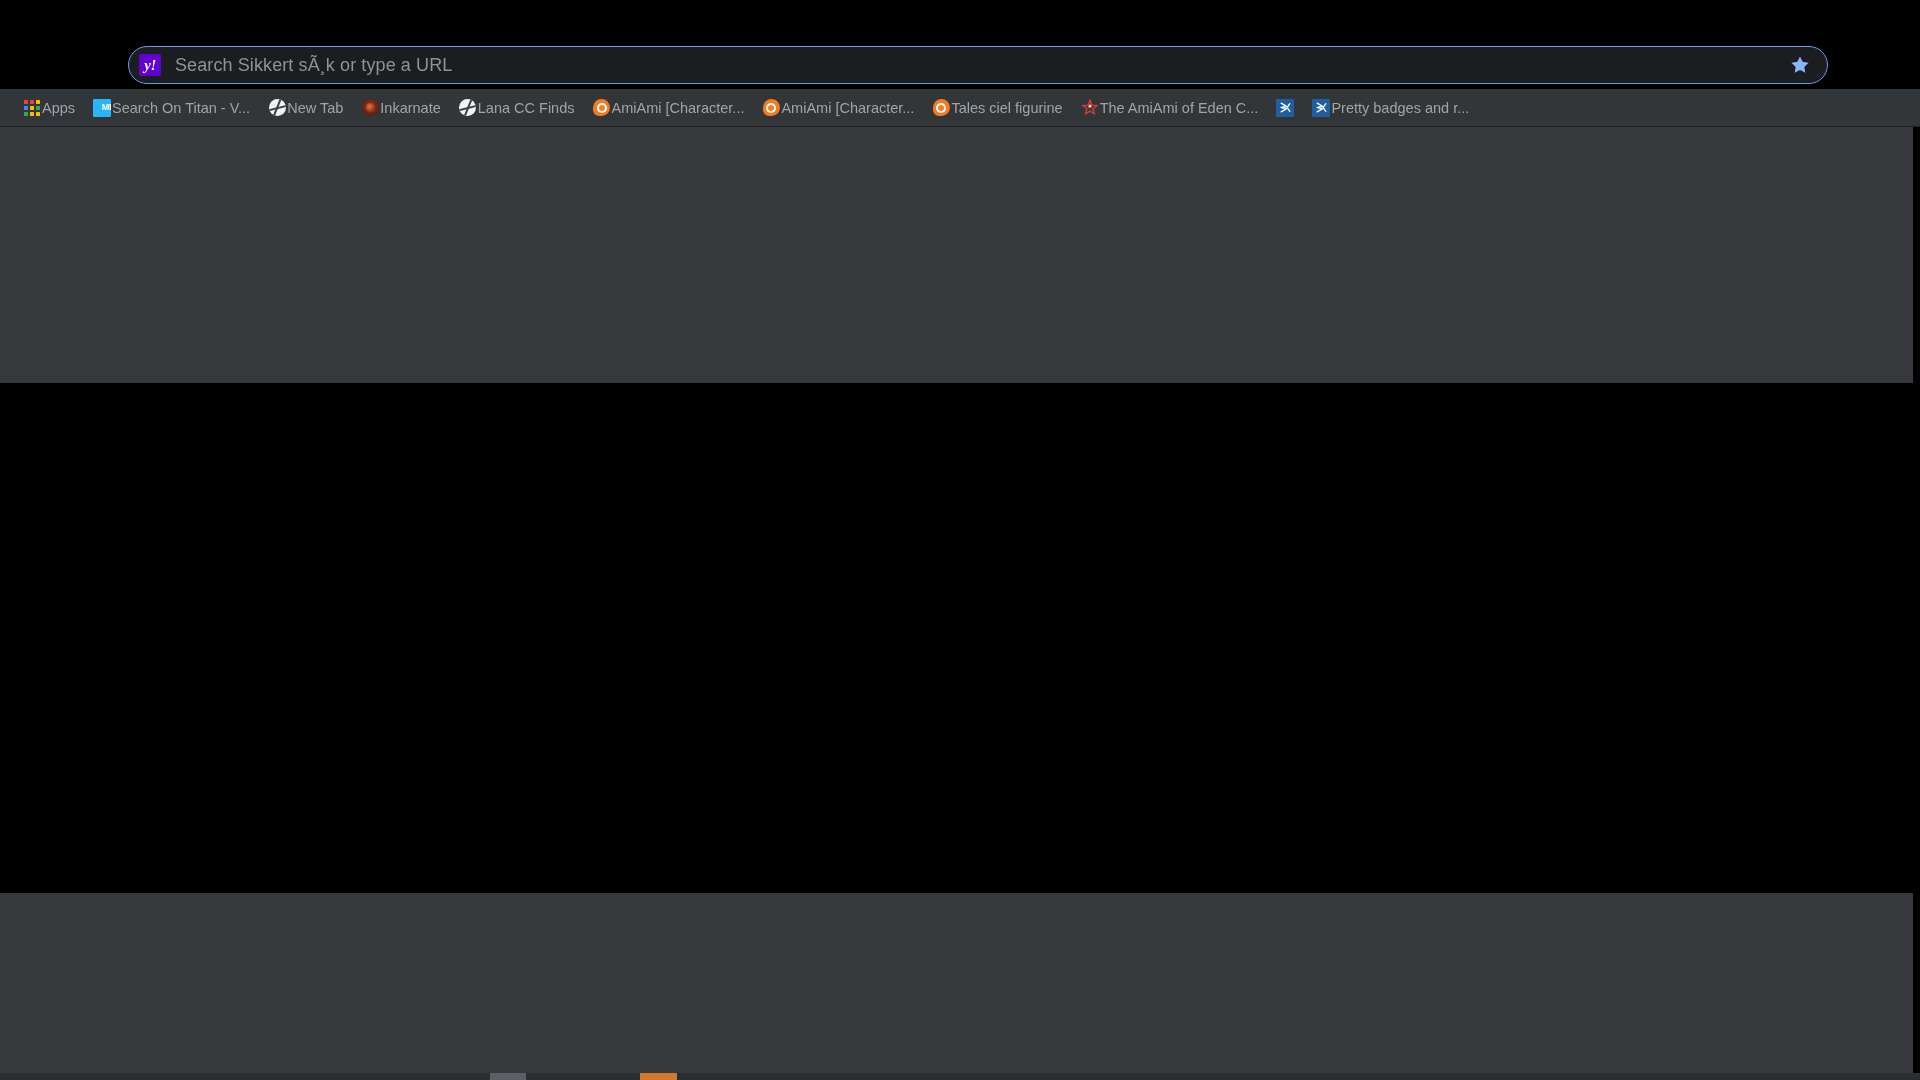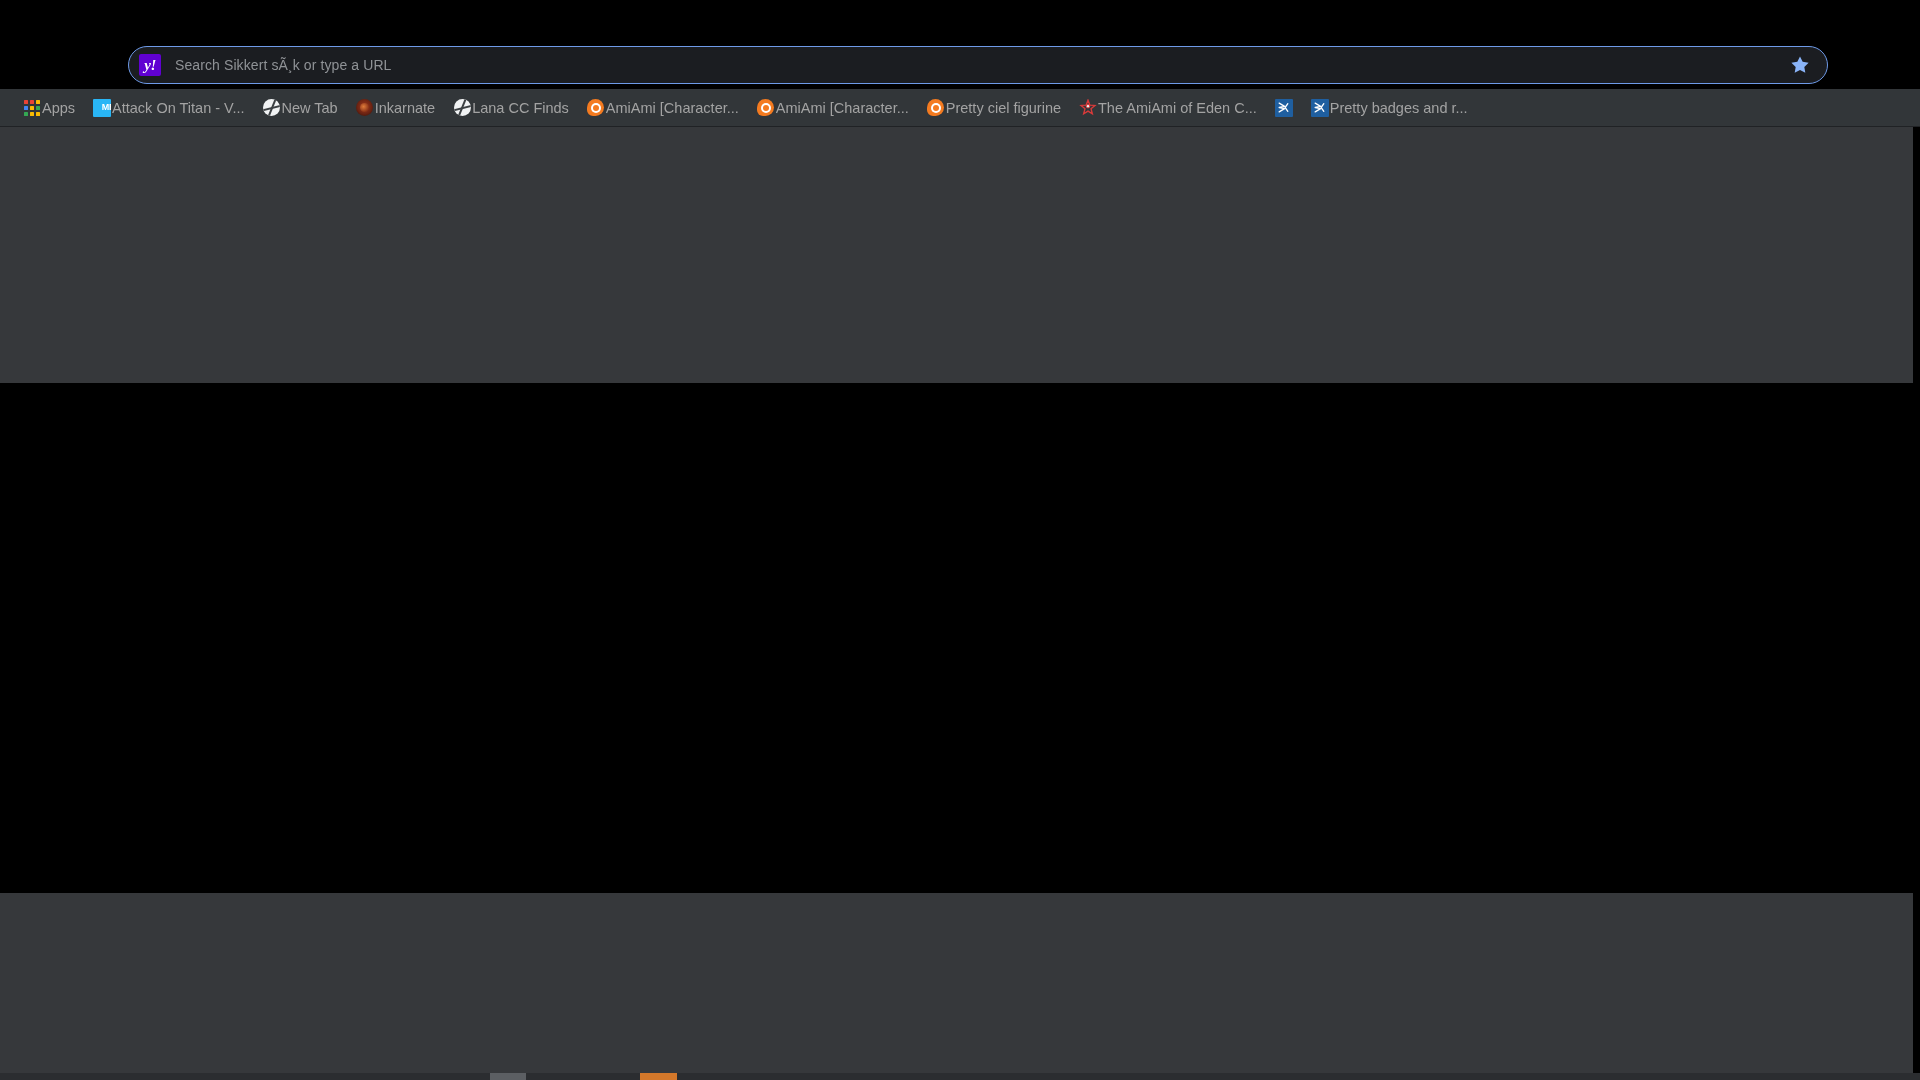--- a/index.html
+++ b/index.html
@@ -58,21 +58,21 @@
     font-size: 15px;
     font-weight: bold;
     font-style: italic;
     line-height: 1;
     letter-spacing: -0.5px;
   }
 
   .omnibox-text {
     flex: 1 1 auto;
     color: #8f9296;
-    font-size: 14px;
+    font-size: 18px;
     padding-left: 14px;
     white-space: nowrap;
     overflow: hidden;
     text-overflow: ellipsis;
     letter-spacing: 0.1px;
   }
 
   .omnibox-star {
     flex: 0 0 auto;
     width: 26px;
@@ -310,21 +310,21 @@
       </div>
       <span class="bm-label">Apps</span>
     </div>
 
     <div class="bm-item">
       <div class="bm-icon">
         <div class="icon-mr">
             <span>MR</span>
           </div>
       </div>
-      <span class="bm-label">Attack On Titan - V...</span>
+      <span class="bm-label">Search On Titan - V...</span>
     </div>
 
     <div class="bm-item">
       <div class="bm-icon">
         <div class="icon-globe"></div>
       </div>
       <span class="bm-label">New Tab</span>
     </div>
 
     <div class="bm-item">
@@ -352,21 +352,21 @@
       <div class="bm-icon">
         <div class="icon-amiami"></div>
       </div>
       <span class="bm-label">AmiAmi [Character...</span>
     </div>
 
     <div class="bm-item">
       <div class="bm-icon">
         <div class="icon-amiami"></div>
       </div>
-      <span class="bm-label">Pretty ciel figurine</span>
+      <span class="bm-label">Tales ciel figurine</span>
     </div>
 
     <div class="bm-item">
       <div class="bm-icon">
         <div class="icon-eden">
           <svg width="18" height="18" viewBox="0 0 24 24" aria-hidden="true">
             <path d="M12 1.5l2.4 6.6 6.9.5-5.3 4.4 1.8 6.8L12 16.2 6.2 19.8 8 13 2.7 8.6l6.9-.5z" fill="none" stroke="#d93a3a" stroke-width="1.8"></path>
             <circle cx="12" cy="9.6" r="2.3" fill="#f2f2f2" stroke="#d93a3a" stroke-width="1.2"></circle>
           </svg>
         </div>

